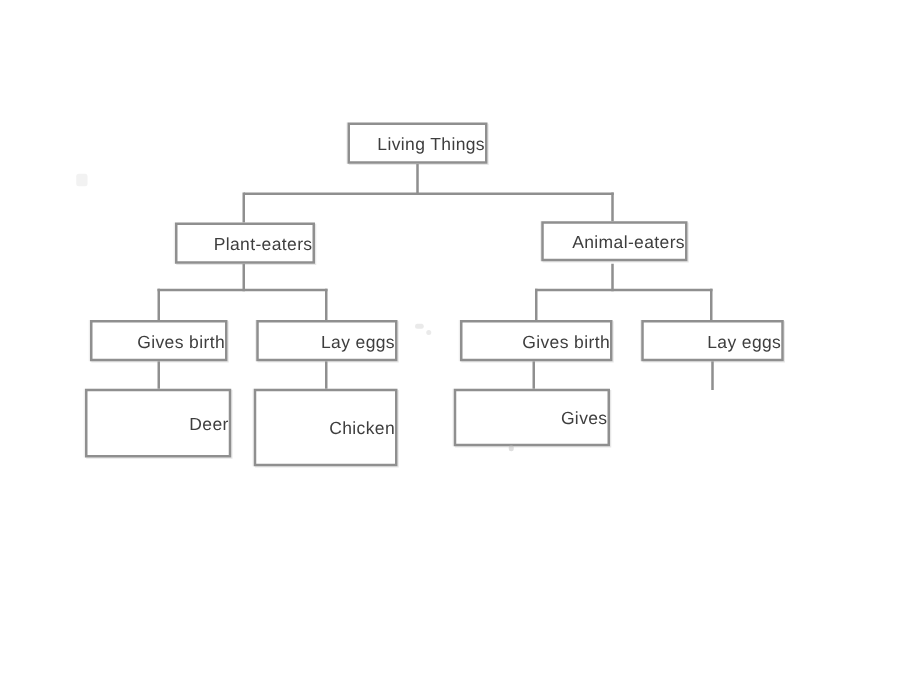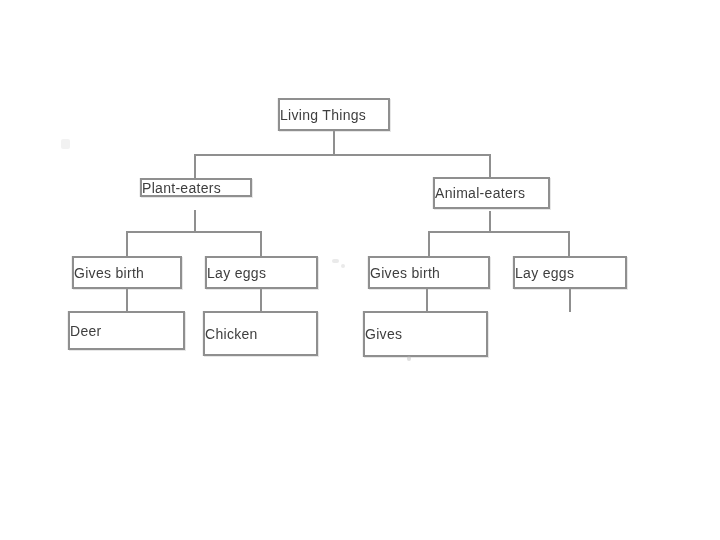--- a/index.html
+++ b/index.html
@@ -19,21 +19,21 @@
   }
   .diagram{
     position:absolute;inset:0;
     filter:blur(0.3px);
   }
   .node{
     position:absolute;
     background:#fff;
     border:2px solid var(--border);
     box-shadow:1px 1px 0 rgba(160,160,160,0.25), -1px 0 0 rgba(170,170,170,0.18);
-    display:flex;align-items:center;justify-content:flex-start;
+    display:flex;align-items:center;justify-content:flex-end;
     color:var(--text);
     font-size:14px;
     letter-spacing:0.3px;
     box-sizing:border-box;
     text-align:center;
   }
   .line{
     position:absolute;background:var(--line);
   }
   .line.v{width:2px;}
@@ -65,21 +65,21 @@
 
     <div class="line v" style="left:126px;top:288px;height:24px"></div>
     <div class="line v" style="left:260px;top:288px;height:24px"></div>
     <div class="line v" style="left:426px;top:288px;height:24px"></div>
     <div class="line v" style="left:569px;top:288px;height:24px"></div>
 
     <div class="node" style="left:278px;top:98px;width:112px;height:33px">
       <span>Living Things</span>
     </div>
 
-    <div class="node" style="left:140px;top:178px;width:112px;height:19px">
+    <div class="node" style="left:140px;top:178px;width:112px;height:33px">
       <span>Plant-eaters</span>
     </div>
 
     <div class="node" style="left:433px;top:177px;width:117px;height:32px">
       <span>Animal-eaters</span>
     </div>
 
     <div class="node" style="left:72px;top:256px;width:110px;height:33px">
       <span>Gives birth</span>
     </div>
@@ -89,25 +89,25 @@
     </div>
 
     <div class="node" style="left:368px;top:256px;width:122px;height:33px">
       <span>Gives birth</span>
     </div>
 
     <div class="node" style="left:513px;top:256px;width:114px;height:33px">
       <span>Lay eggs</span>
     </div>
 
-    <div class="node" style="left:68px;top:311px;width:117px;height:39px">
+    <div class="node" style="left:68px;top:311px;width:117px;height:55px">
       <span>Deer</span>
     </div>
 
-    <div class="node" style="left:203px;top:311px;width:115px;height:45px">
+    <div class="node" style="left:203px;top:311px;width:115px;height:62px">
       <span>Chicken</span>
     </div>
 
     <div class="node" style="left:363px;top:311px;width:125px;height:46px">
       <span>Gives</span>
     </div>
 
 
     <div class="speck" style="left:332px;top:259px;width:7px;height:4px;opacity:0.3"></div>
     <div class="speck" style="left:341px;top:264px;width:4px;height:4px;opacity:0.3"></div>

